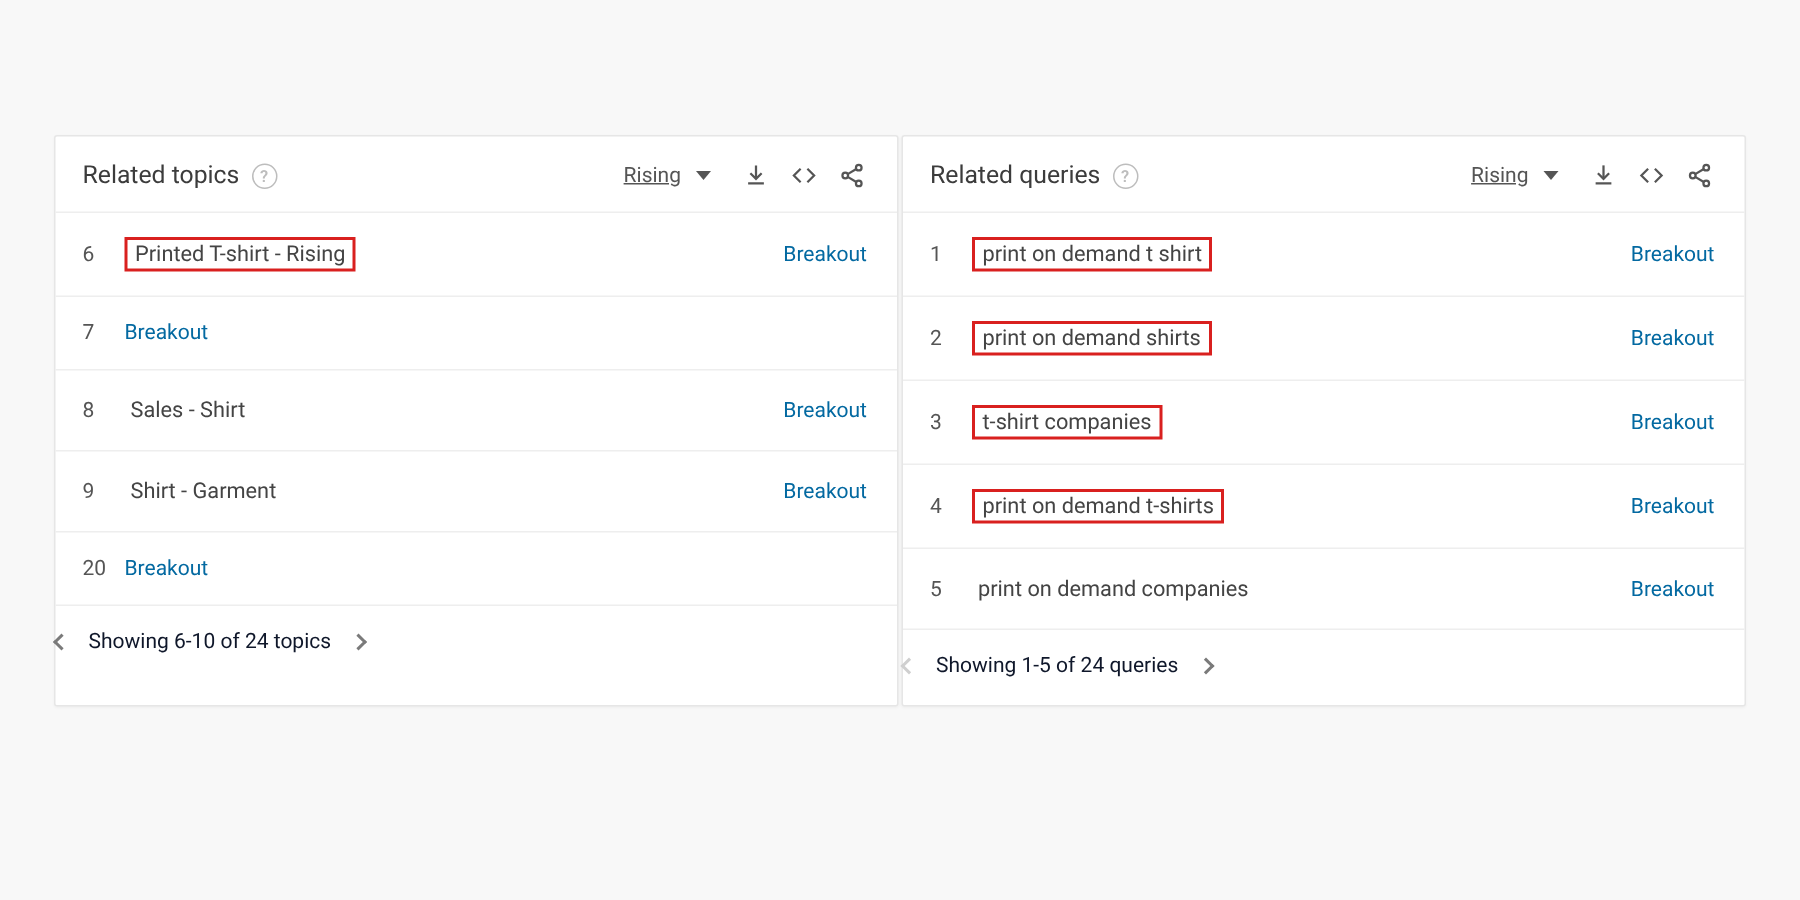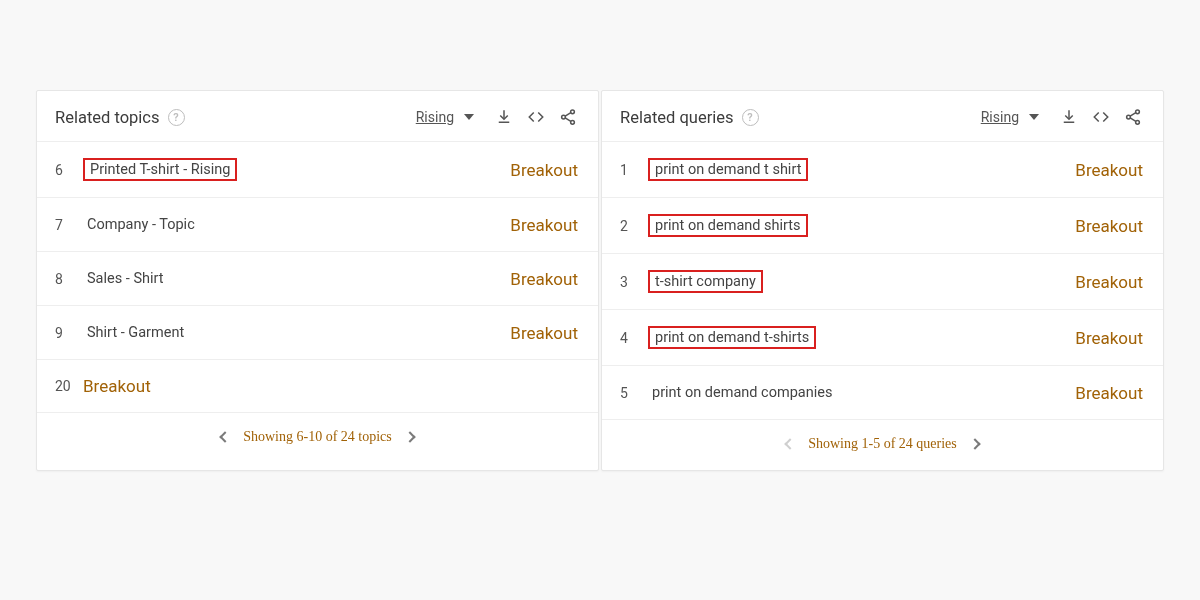--- a/index.html
+++ b/index.html
@@ -84,32 +84,30 @@
     display: flex;
   }
   .label-text {
     padding: 2px 4px;
   }
   .label-text.hl {
     border: 2px solid #d9201f;
     padding: 1px 5px;
   }
   .value {
-    color: #a16207;
-    font-size: 17px;
+    color: #0369a1;
+    font-size: 14px;
   }
   .pager {
     display: flex;
-    justify-content: center;
     align-items: center;
     padding: 16px 0 18px 0;
     gap: 14px;
-    color: #a16207;
-    font-size: 14px;
-    font-family: Liberation Serif, serif;
+    color: #0f172a;
+    font-size: 14px;
   }
   .pager .nav {
     cursor: pointer;
     color: #7a7a7a;
     display: inline-flex;
   }
   .pager .nav.disabled {
     color: #cfcfcf;
     cursor: default;
   }
@@ -161,23 +159,20 @@
     <div class="rows">
       <div class="row">
         <span class="rank">6</span>
         <span class="label-wrap">
             <span class="label-text hl">Printed T-shirt - Rising</span>
           </span>
         <span class="value">Breakout</span>
       </div>
       <div class="row">
         <span class="rank">7</span>
-        <span class="label-wrap">
-            <span class="label-text">Company - Topic</span>
-          </span>
         <span class="value">Breakout</span>
       </div>
       <div class="row">
         <span class="rank">8</span>
         <span class="label-wrap">
             <span class="label-text">Sales - Shirt</span>
           </span>
         <span class="value">Breakout</span>
       </div>
       <div class="row">
@@ -246,21 +241,21 @@
       <div class="row">
         <span class="rank">2</span>
         <span class="label-wrap">
             <span class="label-text hl">print on demand shirts</span>
           </span>
         <span class="value">Breakout</span>
       </div>
       <div class="row">
         <span class="rank">3</span>
         <span class="label-wrap">
-            <span class="label-text hl">t-shirt company</span>
+            <span class="label-text hl">t-shirt companies</span>
           </span>
         <span class="value">Breakout</span>
       </div>
       <div class="row">
         <span class="rank">4</span>
         <span class="label-wrap">
             <span class="label-text hl">print on demand t-shirts</span>
           </span>
         <span class="value">Breakout</span>
       </div>

